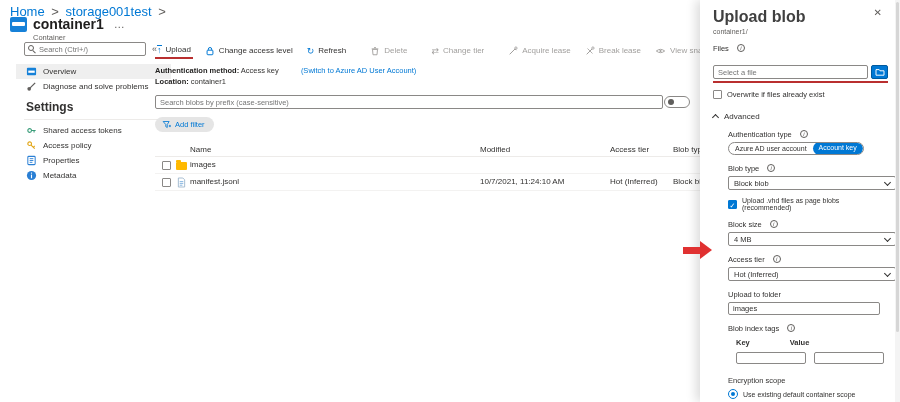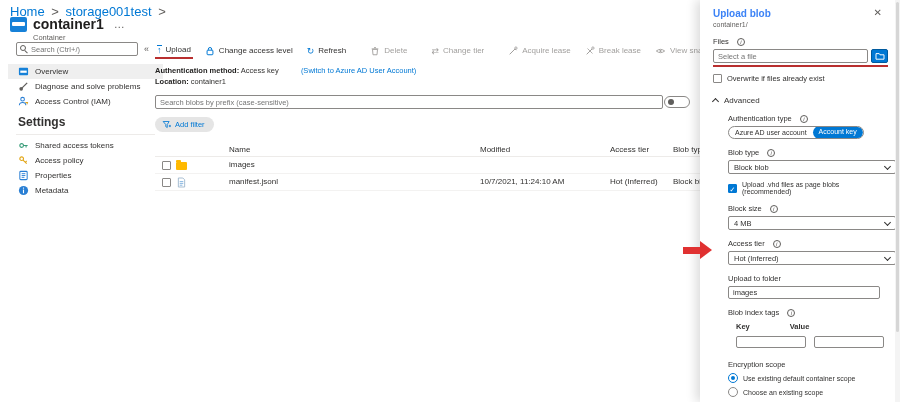--- a/index.html
+++ b/index.html
@@ -17,21 +17,21 @@
   #breadcrumb{top:4px;left:10px;font-size:13px;color:var(--accent);}
   #breadcrumb .sep{color:var(--text2);margin:0 3px;}
   #title-row{top:16px;left:10px;display:flex;align-items:center;gap:6px;}
   .container-glyph{width:17px;height:15px;background:#1681d8;border-radius:2px;position:relative;}
   .container-glyph::after{content:"";position:absolute;left:2px;right:2px;top:5px;height:4px;background:#fff;border-radius:1px;}
   #page-title{font-size:14px;font-weight:bold;color:#201f1e;}
   #title-more{color:var(--text2);font-size:11px;margin-left:4px;letter-spacing:1px;}
   #title-sub{top:33px;left:33px;font-size:7.5px;color:var(--text2);}
 
   
-  #sidebar{top:42px;left:8px;width:155px;bottom:0;}
+  #sidebar{top:42px;left:16px;width:155px;bottom:0;}
   #side-search{display:flex;align-items:center;gap:6px;padding:0 0 0 8px;}
   #side-search input{width:122px;height:14px;border:1px solid var(--border);border-radius:2px;
       font-size:7.5px;padding:0 3px 0 14px;color:var(--text2);font-family:inherit;}
   .mag{position:absolute;left:12px;top:3px;width:6px;height:6px;border:1px solid var(--text2);border-radius:50%;}
   .mag::after{content:"";position:absolute;left:4px;top:4px;width:4px;height:1px;background:var(--text2);transform:rotate(45deg);transform-origin:0 0;}
   #collapse-btn{color:var(--text2);font-size:9px;cursor:pointer;}
   .nav{margin-top:8px;}
   .nav-item{display:flex;align-items:center;gap:6px;height:15px;padding-left:10px;font-size:8px;color:var(--text);cursor:pointer;}
   .nav-item.selected{background:var(--selbg);}
   .nav-item svg{flex:0 0 auto;}
@@ -56,41 +56,41 @@
       padding:0 4px;color:var(--text2);font-family:inherit;}
   .toggle{width:26px;height:12px;border:1px solid var(--border);border-radius:7px;position:relative;flex:0 0 auto;cursor:pointer;}
   .toggle::after{content:"";position:absolute;left:3px;top:2px;width:6px;height:6px;border-radius:50%;background:#5f5e5c;}
   #add-filter{margin-top:8px;display:inline-flex;align-items:center;gap:4px;background:#e5e5e5;color:var(--accent);
       border-radius:9px;padding:3px 9px 3px 7px;font-size:7.5px;cursor:pointer;}
   
   #table{margin-top:10px;position:relative;}
   .trow{position:relative;height:17px;border-bottom:1px solid #f3f2f1;}
   .thead{height:15px;border-bottom:1px solid var(--line);}
   .thead span{font-size:8px;color:var(--text);}
-  .c-name{position:absolute;left:35px;top:3px;margin-left:39px;}
+  .c-name{position:absolute;left:35px;top:3px;}
   .c-mod{position:absolute;left:325px;top:3px;}
   .c-tier{position:absolute;left:455px;top:3px;}
   .c-blob{position:absolute;left:518px;top:3px;white-space:nowrap;}
   .trow .cell{font-size:8px;color:var(--text);}
   .rowchk{position:absolute;left:7px;top:4px;width:9px;height:9px;border:1px solid var(--border);border-radius:1px;background:#fff;cursor:pointer;}
   .foldericon{position:absolute;left:21px;top:5px;width:11px;height:8px;background:var(--folder);border-radius:1px;}
   .foldericon::before{content:"";position:absolute;top:-2px;left:0;width:5px;height:2px;background:var(--folder);border-radius:1px 1px 0 0;}
   .fileicon{position:absolute;left:22px;top:3px;}
 
   
   #panel{top:0;right:0;width:200px;height:402px;background:#fff;box-shadow:-4px 0 10px rgba(0,0,0,.14);
          padding:8px 12px 0 13px;z-index:5;}
   #panel-close{position:absolute;top:7px;right:18px;color:var(--text2);font-size:10px;cursor:pointer;}
-  #panel-title{font-size:10px;font-weight:bold;color:#3b82f6;}
+  #panel-title{font-size:16px;font-weight:bold;color:#404040;}
   #panel-sub{font-size:7px;color:var(--text2);margin-top:2px;}
-  .plabel{font-size:7.5px;color:var(--text);margin-top:9px;display:flex;align-items:center;gap:8px;}
+  .plabel{font-size:7.5px;color:var(--text);margin-top:9px;display:flex;gap:8px;}
   .info-i{display:inline-block;width:8px;height:8px;border:1px solid var(--text2);border-radius:50%;
           color:var(--text2);font-size:6px;line-height:6px;text-align:center;font-style:italic;}
   .info-i::before{content:"i";}
-  #file-row{display:flex;gap:3px;margin-top:3px;}
+  #file-row{display:flex;gap:3px;margin-top:12px;}
   #file-input{flex:1;height:14px;border:1px solid var(--border);border-radius:2px;font-size:7.5px;padding:0 4px;color:var(--text2);font-family:inherit;}
   #browse-btn{width:17px;height:14px;background:var(--accent);border:1px solid #005a9e;border-radius:2px;
       display:flex;align-items:center;justify-content:center;cursor:pointer;padding:0;}
   .red-underline{height:2px;background:var(--red);margin-top:2px;}
   .chk-row{display:flex;align-items:center;gap:5px;margin-top:7px;font-size:7.5px;cursor:pointer;}
   .chk{width:9px;height:9px;border:1px solid var(--border);border-radius:1px;background:#fff;flex:0 0 auto;}
   .chk.checked{background:var(--accent);border-color:var(--accent);color:#fff;font-size:7px;line-height:9px;text-align:center;}
   #advanced-row{display:flex;align-items:center;gap:6px;margin-top:13px;font-size:8px;cursor:pointer;}
   .chev-up{width:5px;height:5px;border-left:1px solid var(--text);border-top:1px solid var(--text);transform:rotate(45deg);margin-top:2px;}
   .indent{margin-left:15px;}
@@ -149,28 +149,20 @@
         </svg>
       <span>Overview</span>
     </div>
     <div class="nav-item">
       <svg width="11" height="11" viewBox="0 0 12 12">
           <path d="M4.5 7.5 L10 2" stroke="#605e5c" stroke-width="1.4" fill="none"></path>
           <circle cx="3.5" cy="8.5" r="2" fill="#605e5c"></circle>
         </svg>
       <span>Diagnose and solve problems</span>
     </div>
-    <div class="nav-item">
-      <svg width="11" height="11" viewBox="0 0 12 12">
-          <circle cx="5" cy="3.5" r="2" fill="none" stroke="#2a7fd4" stroke-width="1.1"></circle>
-          <path d="M1.5 10 a3.5 3 0 0 1 7 0" fill="none" stroke="#2a7fd4" stroke-width="1.1"></path>
-          <path d="M8 7 h3 M10 7 v2" stroke="#d8a021" stroke-width="1.1"></path>
-        </svg>
-      <span>Access Control (IAM)</span>
-    </div>
     <div class="nav-header">Settings</div>
     <div class="nav-divider"></div>
     <div class="nav-item">
       <svg width="11" height="11" viewBox="0 0 12 12">
           <circle cx="4" cy="6" r="2" fill="none" stroke="#3a9d7a" stroke-width="1.2"></circle>
           <path d="M6 6 h4.5 M8.8 6 v2.2" stroke="#3a9d7a" stroke-width="1.2" fill="none"></path>
         </svg>
       <span>Shared access tokens</span>
     </div>
     <div class="nav-item">

